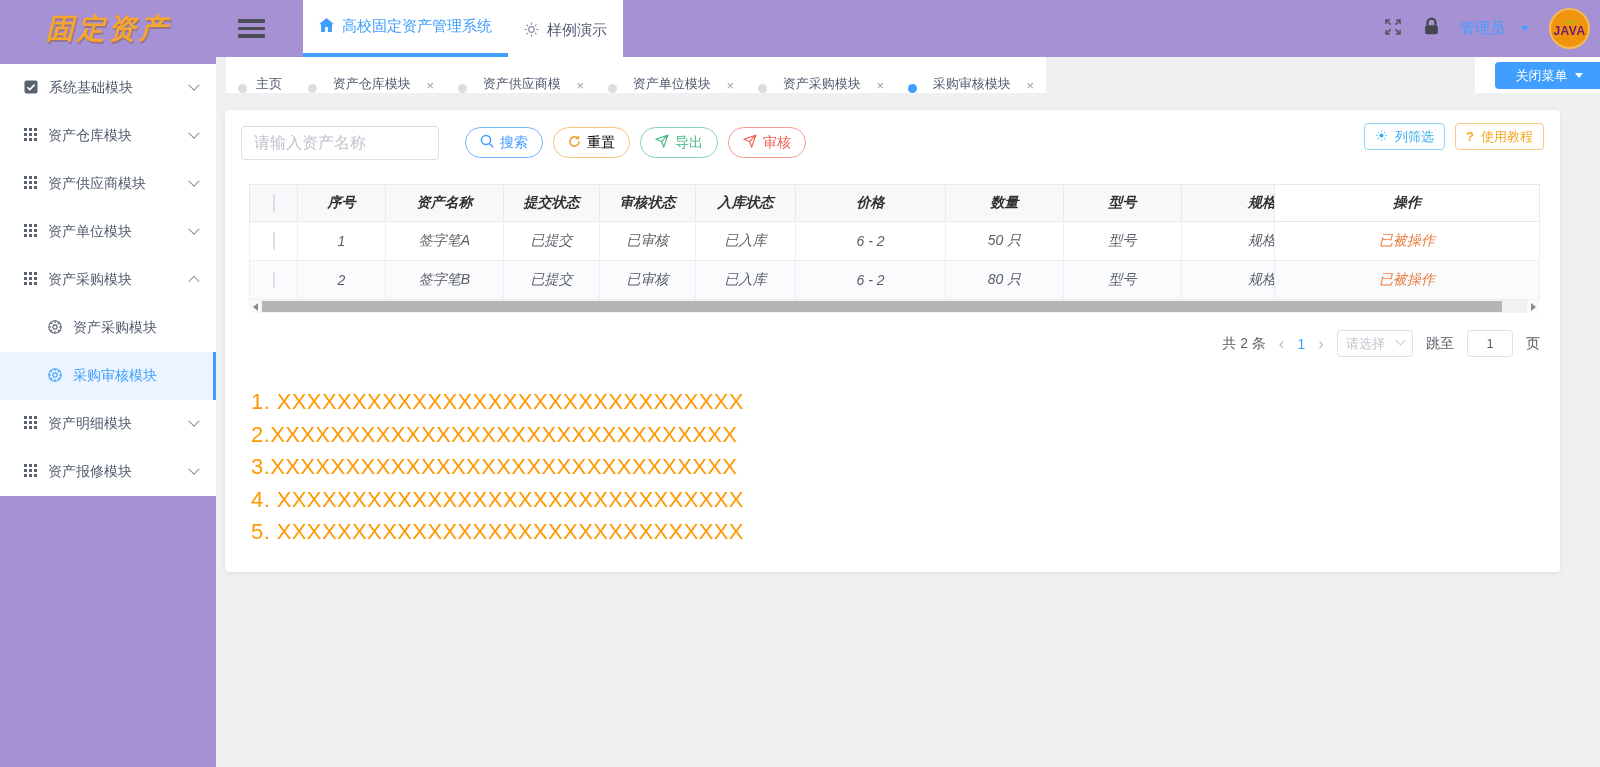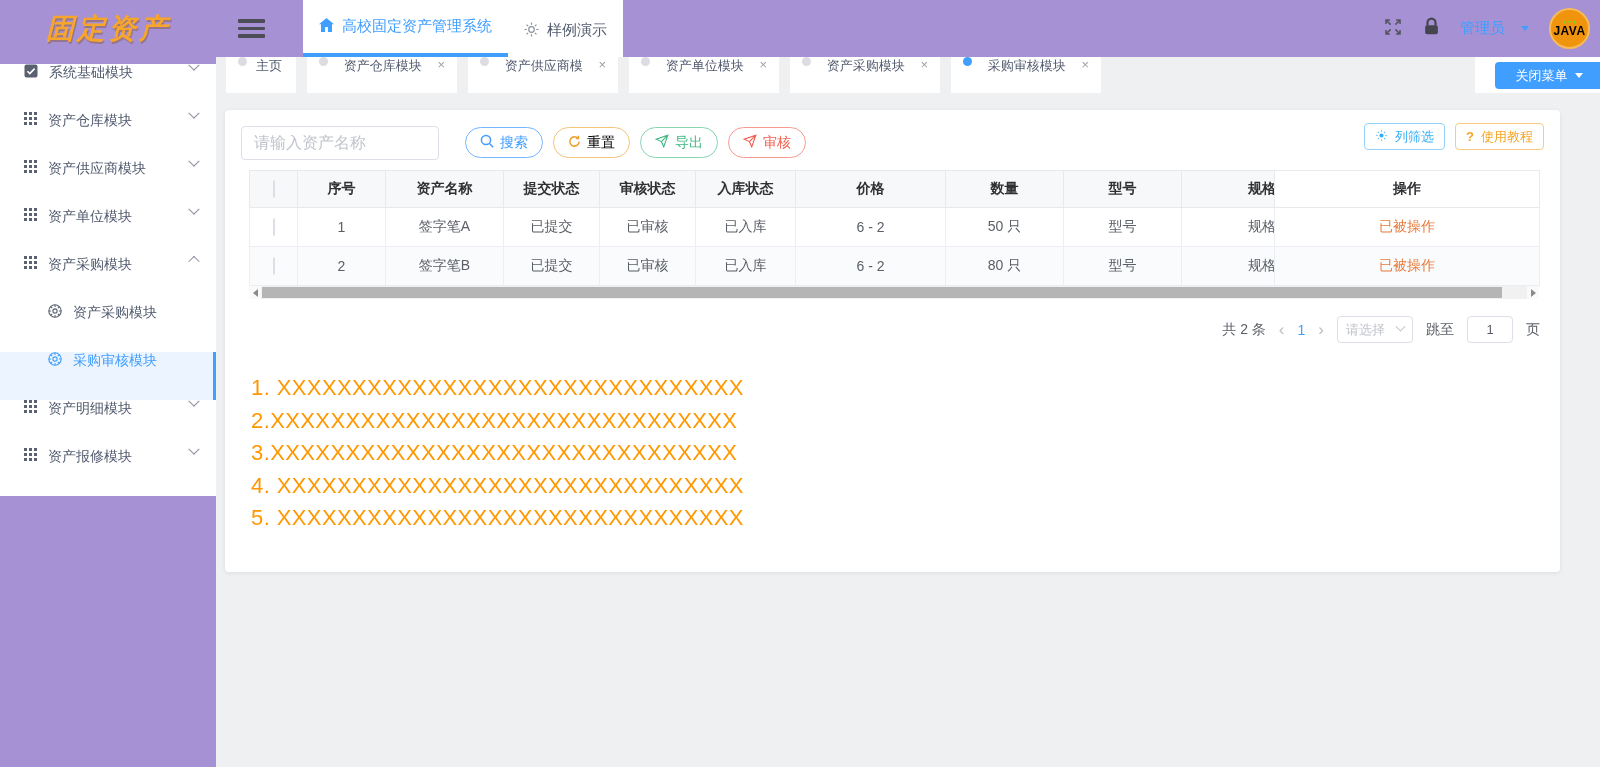--- a/index.html
+++ b/index.html
@@ -15,38 +15,38 @@
   .burger i { display:block; width:27px; height:3.5px; background:#4d4d57; border-radius:1px; }
   .topnav { background:#fff; display:flex; align-items:stretch;margin-left:17px; }
   .navtab { display:flex; align-items:center; gap:8px; padding:4px 16px 0 16px; font-size:15px; color:#515a6e; cursor:pointer; }
   .navtab.active { color:#409eff; border-bottom:4px solid #409eff; padding-top:0; }
   .hdr-right { margin-left:auto; display:flex; align-items:center; gap:20px; padding-right:10px; }
   .username { color:#409eff; font-size:15px; display:flex; align-items:center; gap:16px; cursor:pointer; }
   .caret { width:0; height:0; border-left:4.5px solid transparent; border-right:4.5px solid transparent; border-top:5.5px solid currentColor; display:inline-block; }
   .avatar { width:41px; height:41px; border-radius:50%; background:#f0940e; border:2px solid #f8bb55;
             display:flex; flex-direction:column; align-items:center; justify-content:center; cursor:pointer; overflow:hidden; }
   .avatar .av-top { font-size:6px; color:#7ed321; line-height:6px; }
-  .avatar .av-txt { color:#000000; font-weight:bold; font-size:12px; line-height:13px; letter-spacing:0.5px; }
+  .avatar .av-txt { color:#701a75; font-weight:bold; font-size:12px; line-height:13px; letter-spacing:0.5px; }
 
   
   .tabbar { position:absolute; left:216px; top:57px; width:1384px; height:36px; background:#eff0f1; display:flex; align-items:stretch; padding-left:10px; }
-  .crumb { background:#fff; margin-right:11px; display:flex; align-items:flex-start; font-size:13px; color:#515a6e; cursor:pointer; padding:0 12px; }
+  .crumb { background:#fff; margin-right:0; display:flex; align-items:flex-end; font-size:13px; color:#515a6e; cursor:pointer; padding:0 12px; }
   .crumb.w-home { width:70px; gap:9px; }
   .crumb.w-tab { width:150px; justify-content:space-between; }
   .dot { width:9px; height:9px; border-radius:50%; background:#dcdce2; flex:0 0 auto; }
   .crumb.active .dot { background:#409eff; }
   .crumb .x { color:#9aa0ab; font-size:13px; }
   .close-strip { position:absolute; left:1475px; top:57px; width:125px; height:36px; background:#fff; }
   .close-btn { position:absolute; left:1495px; top:62px; width:108px; height:27px; background:#409eff; color:#fff; border-radius:4px;
                display:flex; align-items:center; justify-content:center; gap:7px; font-size:13px; cursor:pointer; }
 
   
   .sidebar { position:absolute; left:0; top:57px; width:216px; height:710px; background:#a791d5; }
   .menu { position:absolute; left:0; top:7px; width:216px; background:#fff; }
-  .mi { height:48px; display:flex; align-items:flex-start; gap:11px; padding:0 18px 0 24px; font-size:14px; color:#515a6e; cursor:pointer; }
+  .mi { height:48px; display:flex; align-items:center; gap:11px; padding:0 18px 0 24px; font-size:14px; color:#515a6e; cursor:pointer; }
   .mi .lbl { flex:1; }
   .mi.sub { padding-left:48px; }
   .mi.active { background:#ecf5ff; color:#409eff; border-right:3px solid #409eff; }
   .chev { width:8px; height:8px; border-right:1.6px solid #8a90a0; border-bottom:1.6px solid #8a90a0; display:inline-block; }
   .chev.down { transform:rotate(45deg) translate(-2px,-2px); }
   .chev.up   { transform:rotate(-135deg) translate(-1px,-1px); }
 
   
   .card { position:absolute; left:225px; top:110px; width:1335px; height:462px; background:#fff; border-radius:4px;
           box-shadow:0 1px 4px rgba(0,0,0,.08); padding:13px 16px; }
@@ -58,21 +58,21 @@
   .pill.b-reset  { color:#000000; border-color:#f4c478; }
   .pill.b-export { color:#43b883; border-color:#86d6b0; }
   .pill.b-audit  { color:#f25e50; border-color:#f79a90; }
   .right-btns { margin-left:auto; display:flex; gap:10px; }
   .rbtn { height:27px; border:1px solid; border-radius:4px; display:inline-flex; align-items:center; gap:7px; padding:0 10px; font-size:13px; background:#fff; cursor:pointer; }
   .rbtn.b-cols { color:#36aef3; border-color:#93d3f9; }
   .rbtn.b-tut  { color:#f6a623; border-color:#f9cb80; }
   .q-ic { font-weight:bold; }
 
   
-  .tbl { border-collapse:collapse; table-layout:fixed; width:1290px; margin:10px 0 0 8px; }
+  .tbl { border-collapse:collapse; table-layout:fixed; width:1290px; margin:24px 0 0 8px;font-style:italic; }
   .tbl th, .tbl td { border:1px solid #ebeef5; text-align:center; font-size:14px; color:#5a5e66; height:39px; padding:0 4px; white-space:nowrap; overflow:hidden; }
   .tbl th { background:#f7f8fa; color:#303133; font-weight:bold; border-color:#e7e9ed; height:37px; }
   .tbl tr.striped td { background:#fafbfc; }
   .tbl th.op, .tbl td.op { box-shadow:-9px 0 10px -6px rgba(0,0,0,.22); background:#fff; }
   .tbl tr.striped td.op { background:#fafbfc; }
   .tbl td.op { color:#e87a3b; }
   .spec-in { display:block; text-align:left; padding-left:62px; }
   .cb { width:14px; height:14px; border:1px solid #dcdfe6; border-radius:2px; background:#fff; margin:0 auto; cursor:pointer; }
 
   

